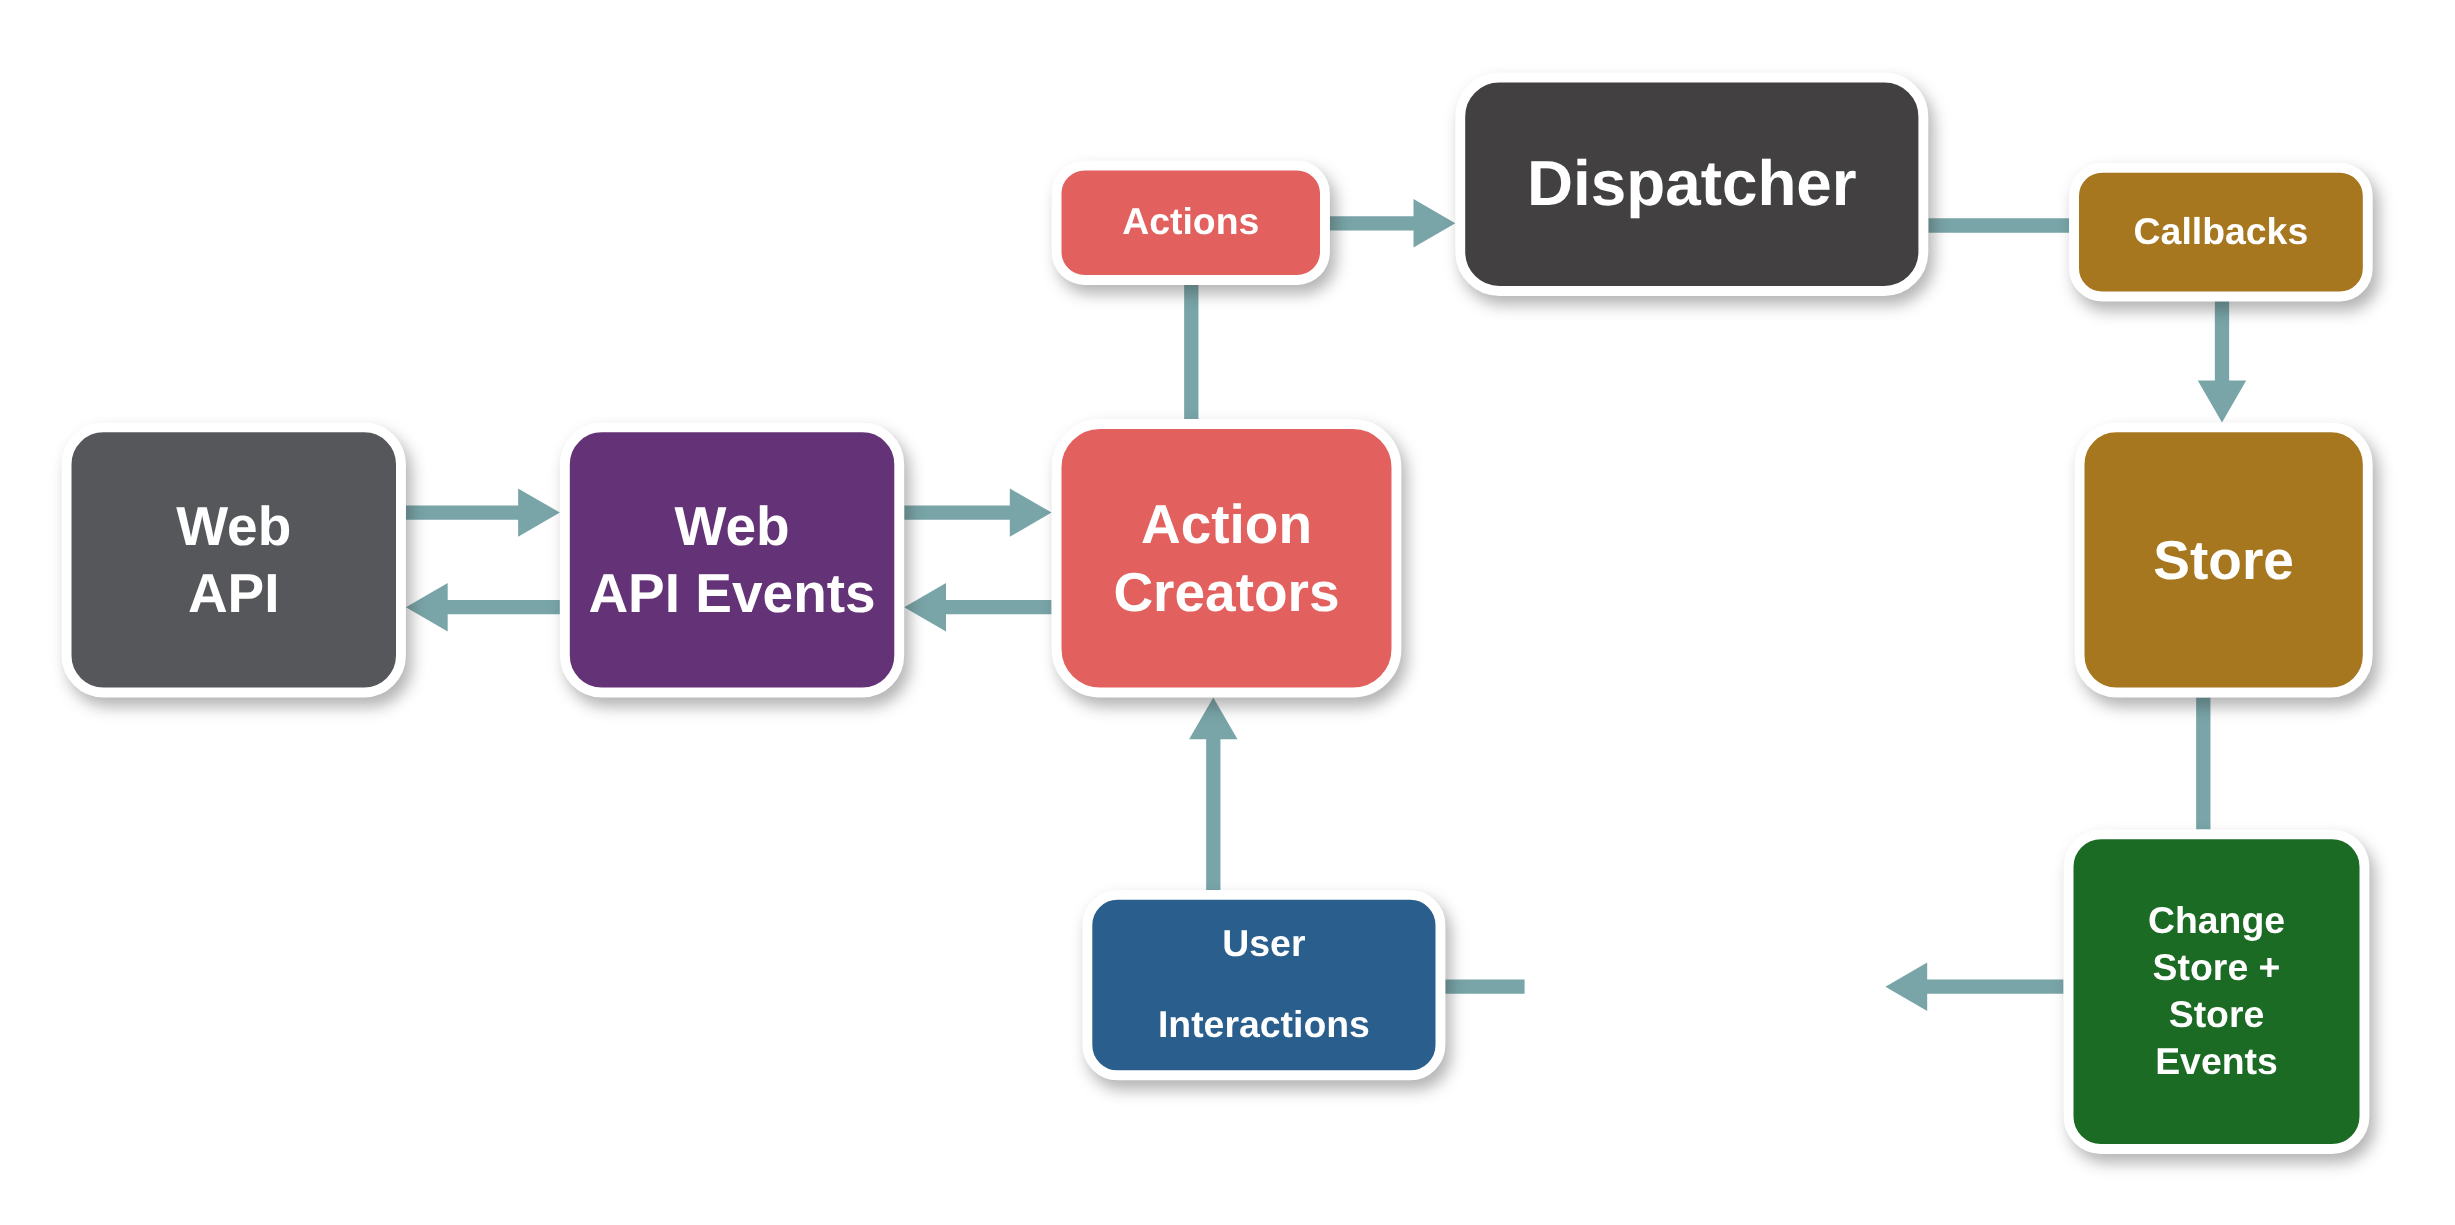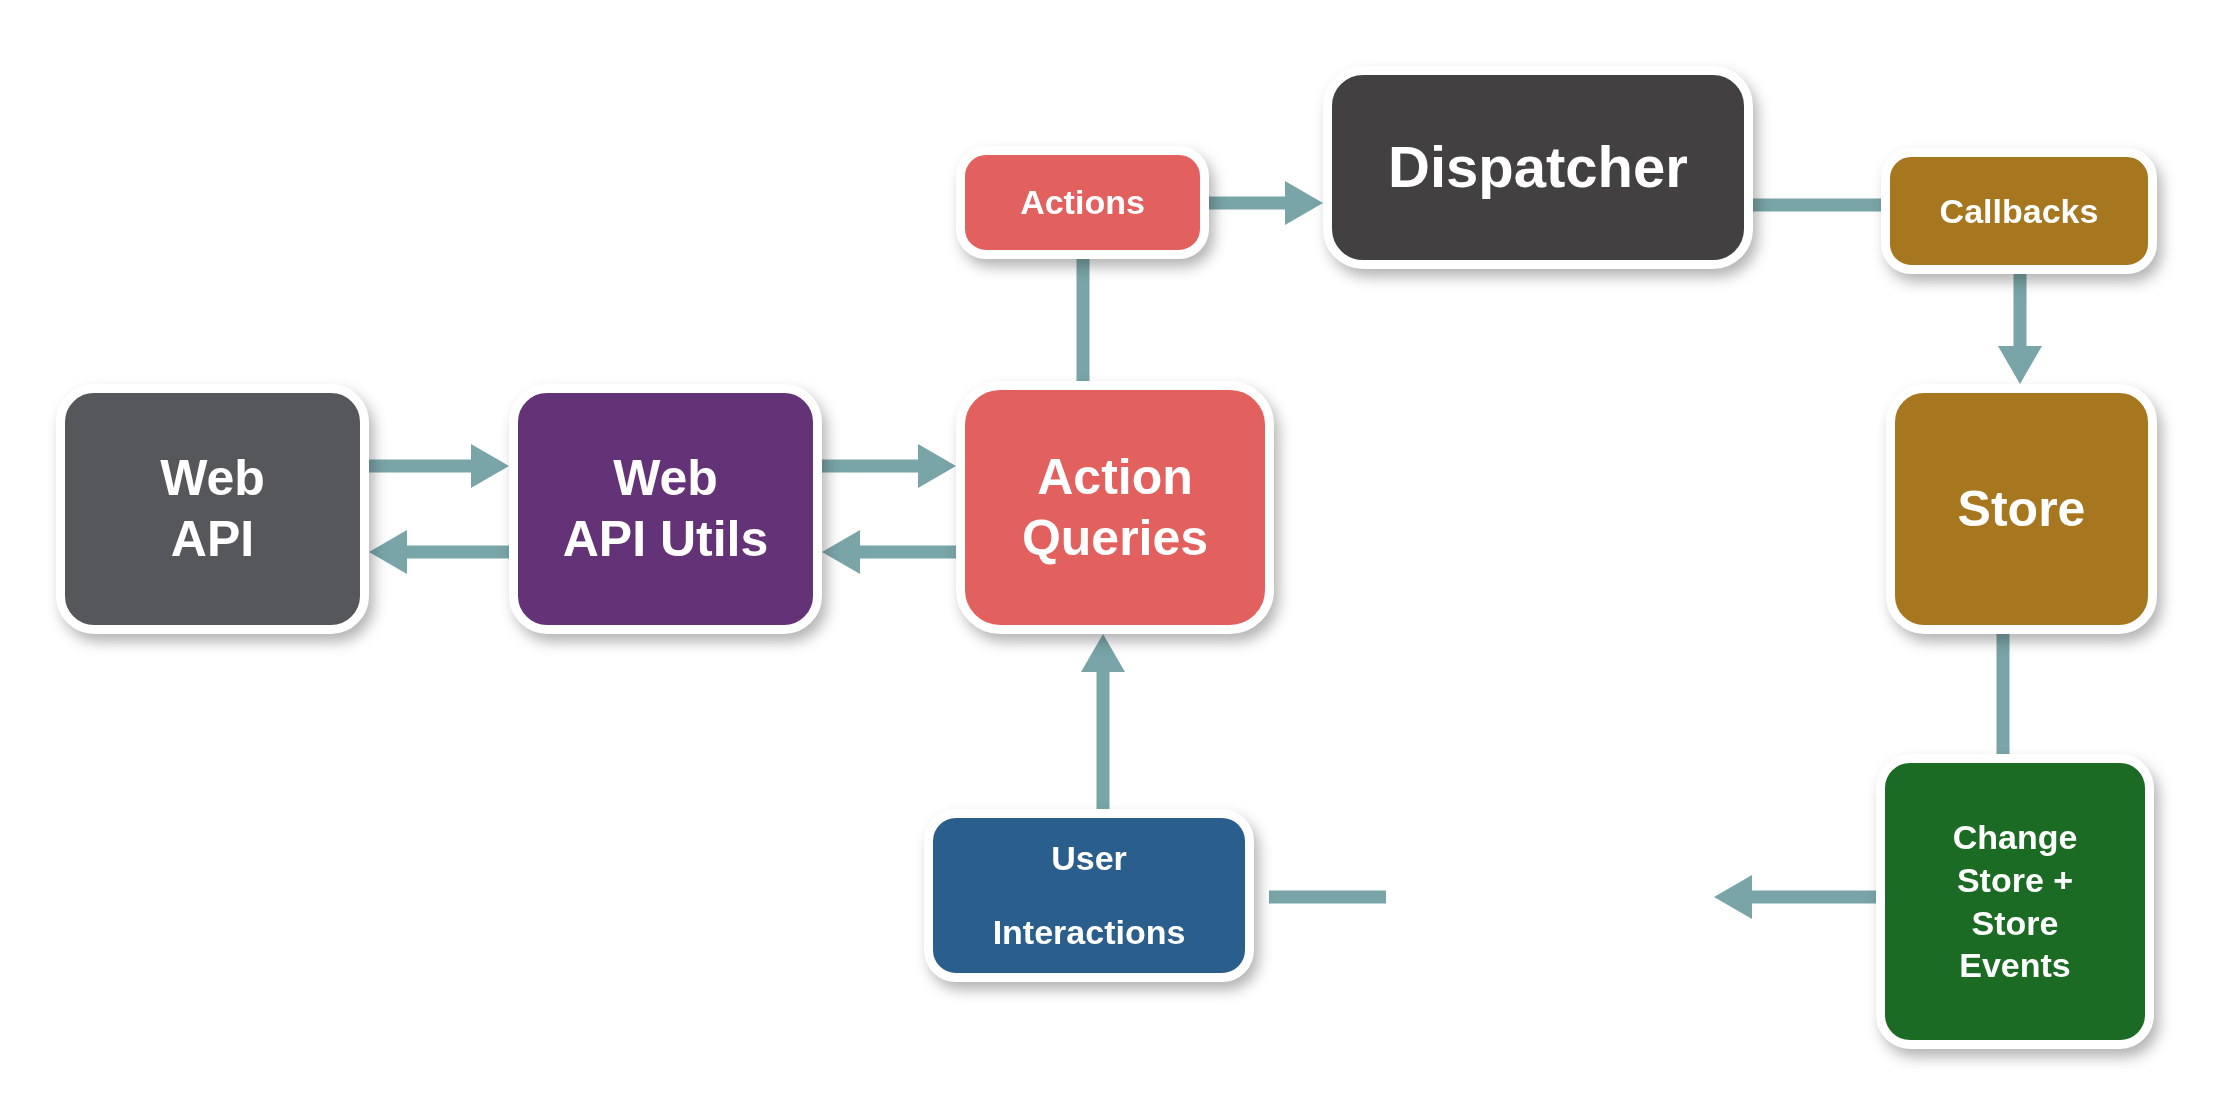--- a/index.html
+++ b/index.html
@@ -51,21 +51,21 @@
 
   .n-webapi   { left: 56px;   top: 384px; width: 313px; height: 250px; border-radius: 38px; background: var(--slate-gray); }
   .n-utils    { left: 509px;  top: 384px; width: 313px; height: 250px; border-radius: 38px; background: var(--purple); }
   .n-creators { left: 956px;  top: 381px; width: 318px; height: 253px; border-radius: 44px; background: var(--coral); }
   .n-actions  { left: 956px;  top: 146px; width: 253px; height: 113px; border-radius: 30px; background: var(--coral); }
   .n-dispatcher { left: 1323px; top: 66px; width: 430px; height: 203px; border-radius: 40px; background: var(--dark-gray); font-size: 58px; }
   .n-callbacks  { left: 1881px; top: 148px; width: 276px; height: 126px; border-radius: 30px; background: var(--gold); }
   .n-store      { left: 1886px; top: 384px; width: 271px; height: 250px; border-radius: 38px; background: var(--gold); }
   .n-change     { left: 1876px; top: 754px; width: 278px; height: 295px; border-radius: 34px; background: var(--green); }
   .n-react      { left: 1386px; top: 751px; width: 328px; height: 298px; border-radius: 44px; background: var(--blue); }
-  .n-user       { left: 924px;  top: 809px; width: 330px; height: 173px; border-radius: 32px; background: var(--blue); gap: 31px; }
+  .n-user       { left: 984px;  top: 809px; width: 330px; height: 173px; border-radius: 32px; background: var(--blue); gap: 31px; }
 </style>
 </head>
 <body>
 
 <div class="canvas">
 
   <svg class="connectors" viewBox="0 0 2232 1114" aria-hidden="true">
 
     <g>
       <line x1="369" y1="466" x2="475" y2="466"></line>
@@ -124,26 +124,26 @@
     </g>
   </svg>
 
   <div class="node n-webapi big">
     <span class="lbl">Web</span>
     <span class="lbl">API</span>
   </div>
 
   <div class="node n-utils big">
     <span class="lbl">Web</span>
-    <span class="lbl">API Utils</span>
+    <span class="lbl">API Events</span>
   </div>
 
   <div class="node n-creators big">
     <span class="lbl">Action</span>
-    <span class="lbl">Queries</span>
+    <span class="lbl">Creators</span>
   </div>
 
   <div class="node n-actions small">
     <span class="lbl">Actions</span>
   </div>
 
   <div class="node n-dispatcher">
     <span class="lbl">Dispatcher</span>
   </div>
 

